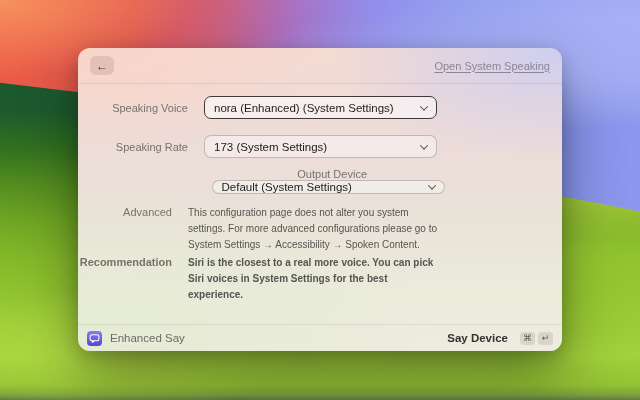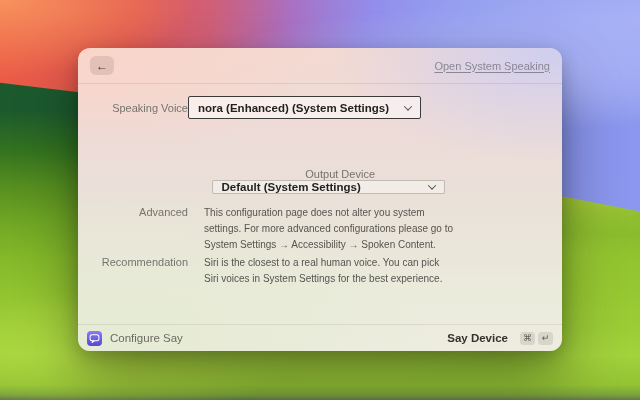--- a/index.html
+++ b/index.html
@@ -45,33 +45,33 @@
   .back-btn { width:24px; height:19px; border-radius:6px; background:rgba(110,90,90,0.16);
     display:flex; align-items:center; justify-content:center; font-size:12px; color:#3c3a38;
     cursor:default; }
   .open-link { font-size:11px; color:#8a8795; text-decoration:underline;
     text-underline-offset:2px; cursor:default; }
 
   
   .form-row { position:absolute; left:0; right:0; height:23px;
     display:flex; align-items:center; padding-left:16px; }
   .form-label { width:94px; text-align:right; font-size:11px; color:#76736d;
-    flex-shrink:0; white-space:nowrap; }
-  .select { width:233px; height:23px; border-radius:2px;
+    flex-shrink:0; margin-right:16px; white-space:nowrap; }
+  .select { width:233px; height:23px; border-radius:7px;
     background:rgba(255,255,255,0.4); border:1px solid rgba(60,55,50,0.28);
     display:flex; align-items:center; justify-content:space-between;
-    padding:0 9px; cursor:default;font-weight:bold; }
+    padding:0 9px; cursor:default; }
   .select.focused { border:1.5px solid #3d3b39; background:rgba(255,255,255,0.55); }
   .select-value { font-size:11.5px; color:#242220; white-space:nowrap; overflow:hidden; }
   .chevron { width:6px; height:6px; border-right:1.5px solid #55524e;
     border-bottom:1.5px solid #55524e; transform:rotate(45deg) translate(-1px,-1px);
     flex-shrink:0; margin-left:6px; }
 
   
-  .info-row { position:absolute; left:0; display:flex; align-items:flex-start; padding-left:16px; }
+  .info-row { position:absolute; left:0; display:flex; align-items:flex-start; }
   .info-label { width:94px; text-align:right; font-size:11px; color:#76736d;
     flex-shrink:0; margin-right:16px; padding-top:1px; white-space:nowrap; }
   .info-text { width:252px; font-size:10px; line-height:16px; color:#565450; }
 
   
   .win-footer { position:absolute; left:0; right:0; bottom:0; height:27px;
     border-top:1px solid rgba(0,0,0,0.08);
     display:flex; align-items:center; padding:0 9px; }
   .app-icon { width:15px; height:15px; border-radius:4px;
     background:linear-gradient(180deg,#8a7cf0,#5646d2);
@@ -100,47 +100,54 @@
   </div>
 
   <div class="form-row" style="top:48px;">
     <span class="form-label">Speaking Voice</span>
     <div class="select focused">
       <span class="select-value">nora (Enhanced) (System Settings)</span>
       <span class="chevron"></span>
     </div>
   </div>
 
+  <div class="form-row" style="top:87px;">
+    <span class="form-label">Speaking Rate</span>
+    <div class="select">
+      <span class="select-value">173 (System Settings)</span>
+      <span class="chevron"></span>
+    </div>
+  </div>
 
   <div class="form-row" style="top:120px;flex-direction:column;">
     <span class="form-label">Output Device</span>
     <div class="select">
       <span class="select-value">Default (System Settings)</span>
       <span class="chevron"></span>
     </div>
   </div>
 
   <div class="info-row" style="top:157px;">
     <span class="info-label">Advanced</span>
     <span class="info-text">This configuration page does not alter you system settings. For more advanced configurations please go to System Settings → Accessibility → Spoken Content.</span>
   </div>
 
-  <div class="info-row" style="top:207px;">
+  <div class="info-row" style="top:207px;font-weight:bold;">
     <span class="info-label">Recommendation</span>
-    <span class="info-text">Siri is the closest to a real human voice. You can pick Siri voices in System Settings for the best experience.</span>
+    <span class="info-text">Siri is the closest to a real more voice. You can pick Siri voices in System Settings for the best experience.</span>
   </div>
 
   <div class="win-footer">
     <span class="app-icon">
       <svg width="11" height="11" viewBox="0 0 12 12" fill="none">
         <rect x="1.2" y="2" width="9.6" height="6.4" rx="2.2" stroke="#ffffff" stroke-width="1.1"></rect>
         <path d="M4 8.4 L3.4 10.4 L6 8.4" stroke="#ffffff" stroke-width="1.1" stroke-linejoin="round"></path>
       </svg>
     </span>
-    <span class="app-name">Configure Say</span>
+    <span class="app-name">Enhanced Say</span>
     <div class="footer-right">
       <span class="action-label">Say Device</span>
       <span class="keycap">⌘</span>
       <span class="keycap">↵</span>
     </div>
   </div>
 
 </div>
 
 </body></html>

